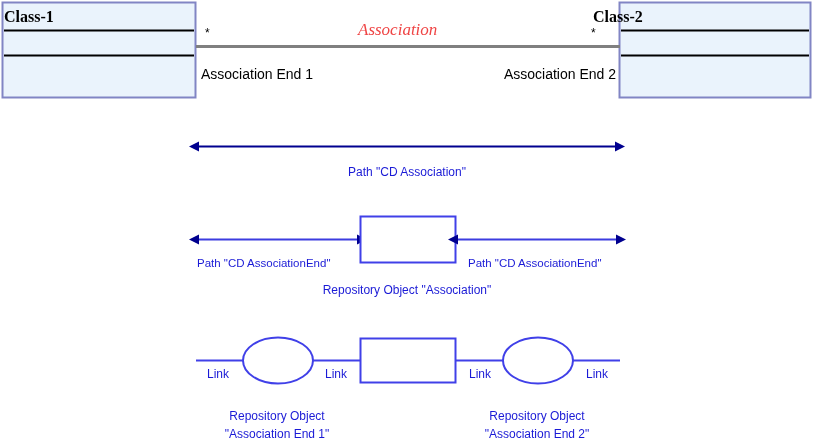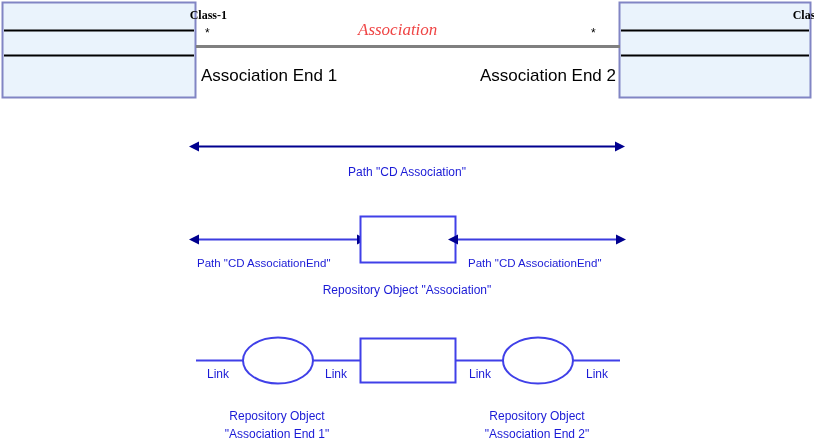--- a/index.html
+++ b/index.html
@@ -29,40 +29,39 @@
   }
   .lbl {
     position: absolute;
     white-space: pre;
     line-height: 1;
   }
   
   .class-title {
     font-family: "Liberation Serif", serif;
     font-weight: bold;
-    font-size: 12px;
+    font-size: 16px;
     color: #000000;
-    text-align: right;
-    padding-left: 33px;
+    text-align: left;
   }
   .assoc-name {
     font-family: "Liberation Serif", serif;
     font-style: italic;
     font-weight: normal;
     font-size: 17px;
     color: #ef4444;
   }
   .mult {
     font-family: "Liberation Sans", sans-serif;
     font-size: 12px;
     color: #000000;
   }
   .assoc-end {
     font-family: "Liberation Sans", sans-serif;
-    font-size: 17px;
+    font-size: 14px;
     color: #000000;
   }
   .blue-lbl {
     font-family: "Liberation Sans", sans-serif;
     font-size: 12px;
     color: #1a1ad6;
   }
   .blue-lbl.small {
     font-size: 11.5px;
   }

